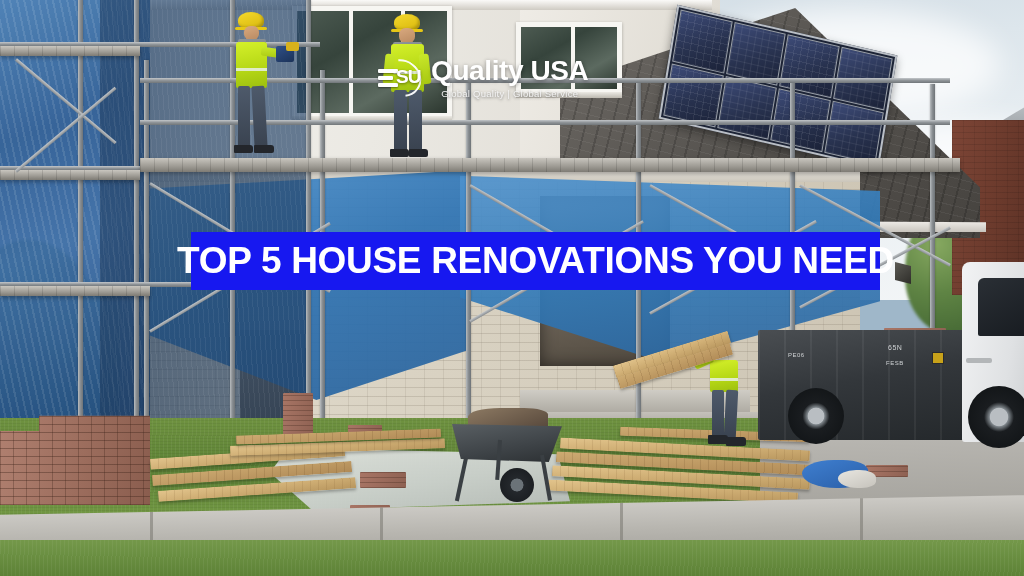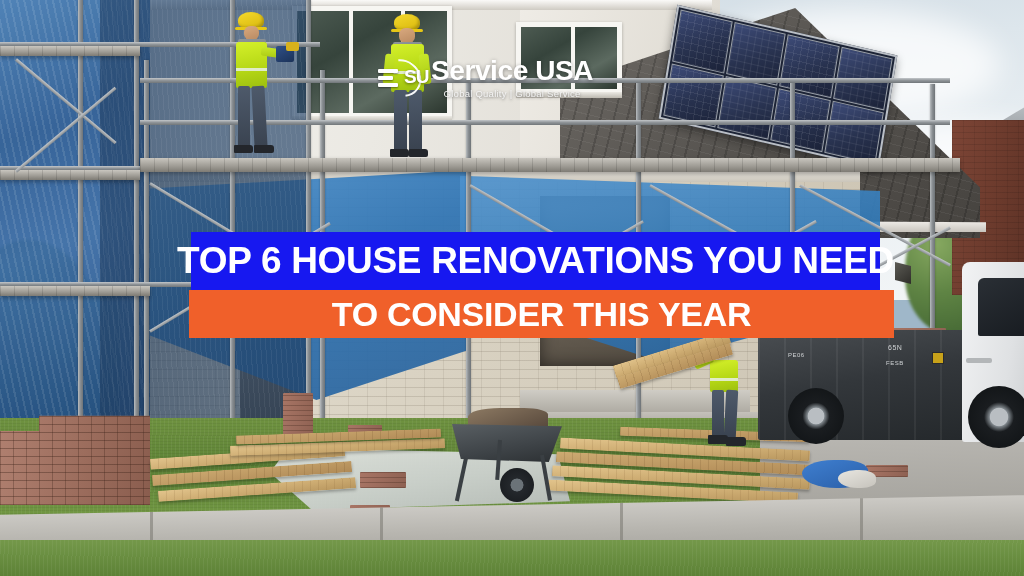--- a/index.html
+++ b/index.html
@@ -380,21 +380,21 @@
   }
   .logo-bars {
     position:absolute; left:0; top:11px; display:flex; flex-direction:column; gap:3px;
   }
   .logo-bars i { display:block; height:4px; background:#fff; border-radius:1px;
                  box-shadow:0 1px 2px rgba(0,0,0,.45); }
   .logo-bars i:nth-child(1){ width:20px; }
   .logo-bars i:nth-child(2){ width:15px; }
   .logo-bars i:nth-child(3){ width:20px; }
   .logo-su {
-    position:absolute; left:26px; top:8px;
+    position:absolute; left:18px; top:8px;
     font-size:19px; font-weight:700; color:#fff; letter-spacing:-1px;
     text-shadow:0 1px 3px rgba(0,0,0,.45);
   }
   .logo-swoosh {
     position:absolute; left:4px; top:2px; width:40px; height:36px;
     border:2.5px solid #fff; border-radius:50%;
     border-left-color:transparent; border-bottom-color:transparent;
     transform:rotate(38deg);
     opacity:.95;
   }
@@ -623,25 +623,22 @@
     <div class="logo-mark">
       <div class="logo-swoosh"></div>
       <div class="logo-bars">
           <i></i>
           <i></i>
           <i></i>
         </div>
       <div class="logo-su">SU</div>
     </div>
     <div class="logo-text">
-      <div class="logo-name">Service USA</div>
+      <div class="logo-name">Quality USA</div>
       <div class="logo-tag">Global Quality | Global Service</div>
     </div>
   </div>
 
   <div class="layer band-blue">
-    <div class="headline l1">TOP 6 HOUSE RENOVATIONS YOU NEED</div>
-  </div>
-  <div class="layer band-orange">
-    <div class="headline l2">TO CONSIDER THIS YEAR</div>
+    <div class="headline l1">TOP 5 HOUSE RENOVATIONS YOU NEED</div>
   </div>
 
 </div>
 
 </body></html>

